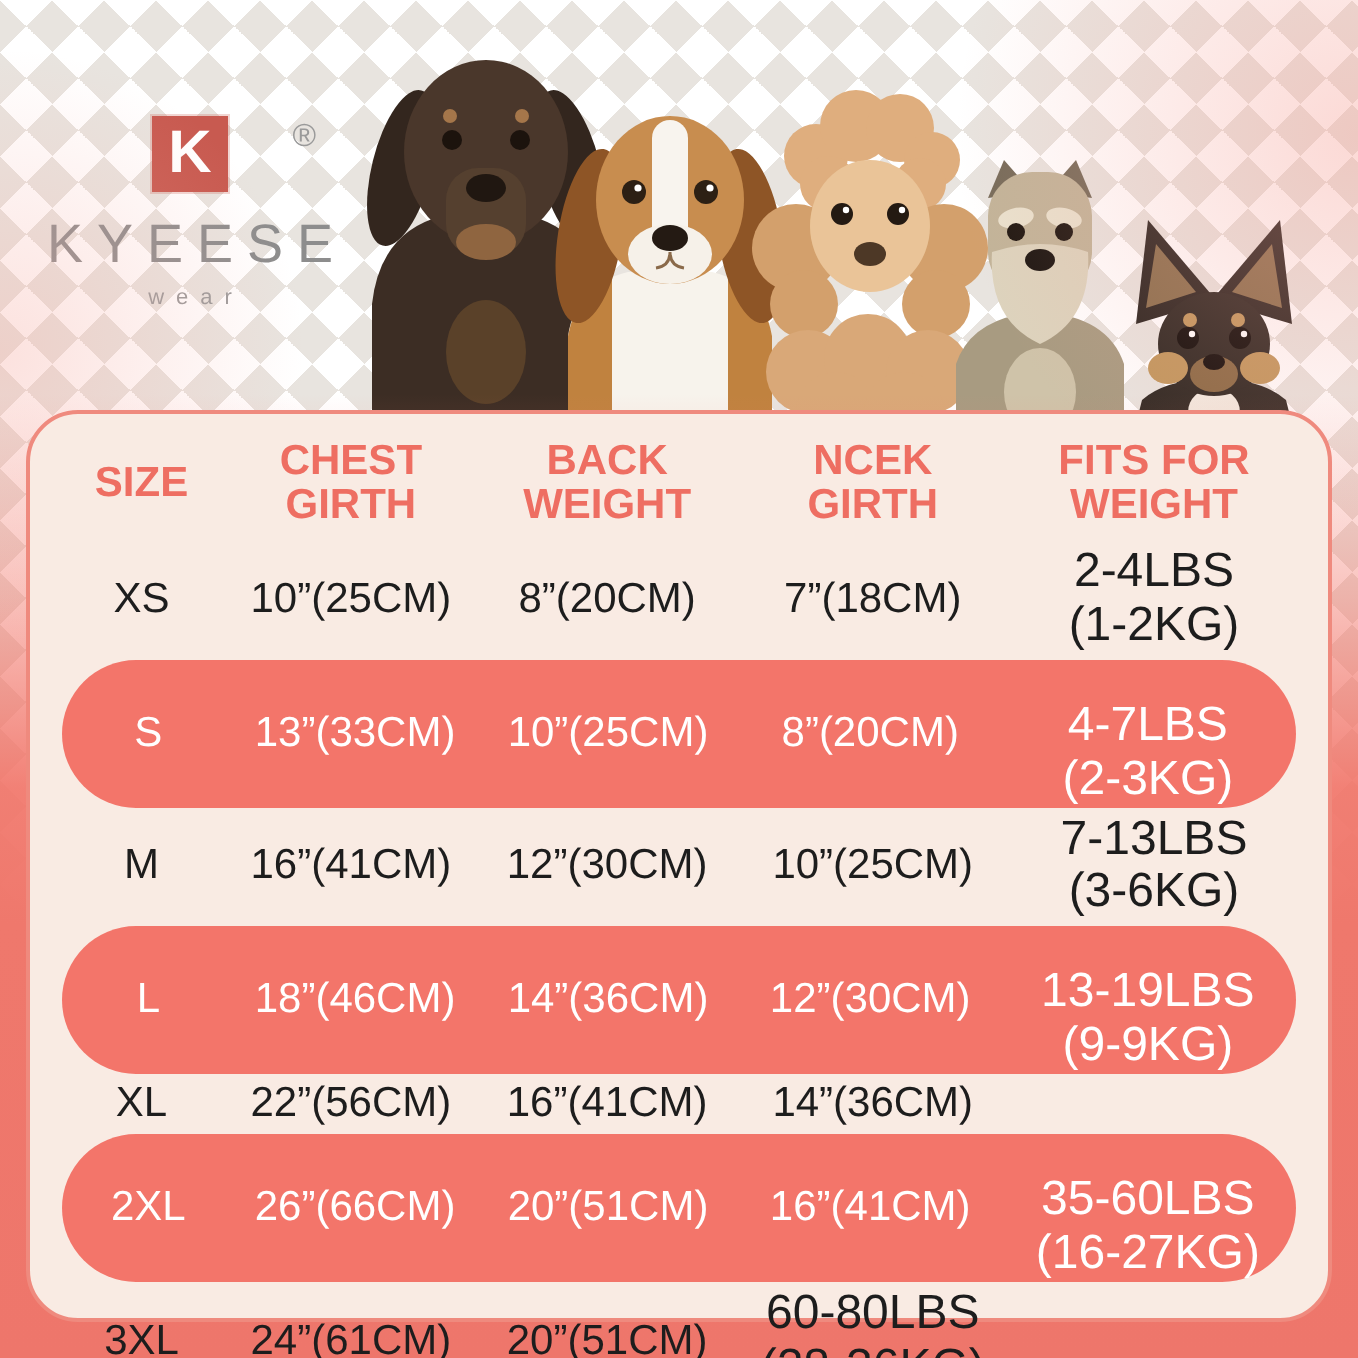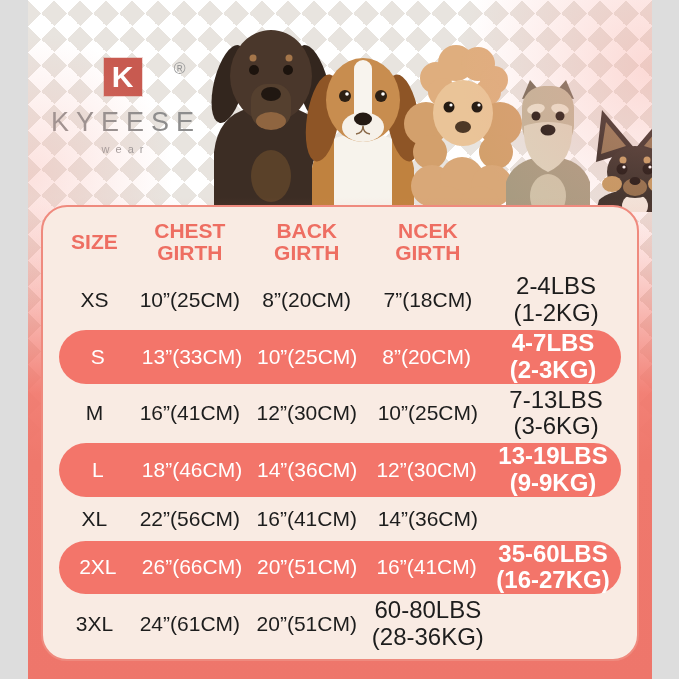--- a/index.html
+++ b/index.html
@@ -1,19 +1,19 @@
 <!DOCTYPE html>
 <html><head>
 <meta charset="utf-8">
 <style>
   * { margin:0; padding:0; box-sizing:border-box; }
   html,body { background:#ddd; }
   .page {
     position:relative;
-    width:624px; height:679px;
+    width:679px; height:679px;
     margin:0 auto;
     overflow:hidden;
     font-family:"Liberation Sans","DejaVu Sans",sans-serif;
     background-color:#ffffff;
   }
   
   .houndstooth {
     position:absolute; inset:0; z-index:0;
     background-image:conic-gradient(from 45deg, #e8e4df 0 25%, transparent 25% 50%, #e8e4df 50% 75%, transparent 75% 100%);
     background-size:26px 26px;
@@ -80,21 +80,21 @@
   .tbody { flex:1; display:flex; flex-direction:column; }
   .row {
     flex:1;
     font-size:21px; color:#1d1d1d;
   }
   .row .weight { font-size:24px; line-height:1.12; white-space:pre-line; }
   .row.hl {
     background:#f3756a; color:#ffffff;
     border-radius:40px; margin:3px 4px;
   }
-  .row.hl .weight { font-weight:700; }
+  .row.hl .weight { font-weight:400;margin-top:20px; }
 </style>
 </head>
 <body>
 
 <div class="page">
 
   <div class="houndstooth"></div>
 
   <svg class="dogs" width="679" height="212" viewBox="0 0 679 212" aria-hidden="true">
     <g>
@@ -192,23 +192,25 @@
     <div class="logo-name">KYEESE</div>
     <div class="logo-sub">wear</div>
   </div>
 
   <div class="card">
     <div class="thead">
       <div>SIZE</div>
       <div>CHEST
 GIRTH</div>
       <div>BACK
-GIRTH</div>
+WEIGHT</div>
       <div>NCEK
 GIRTH</div>
+      <div>FITS FOR
+WEIGHT</div>
     </div>
 
     <div class="tbody">
       <div class="row">
         <div>XS</div>
         <div>10”(25CM)</div>
         <div>8”(20CM)</div>
         <div>7”(18CM)</div>
         <div class="weight">2-4LBS
 (1-2KG)</div>

